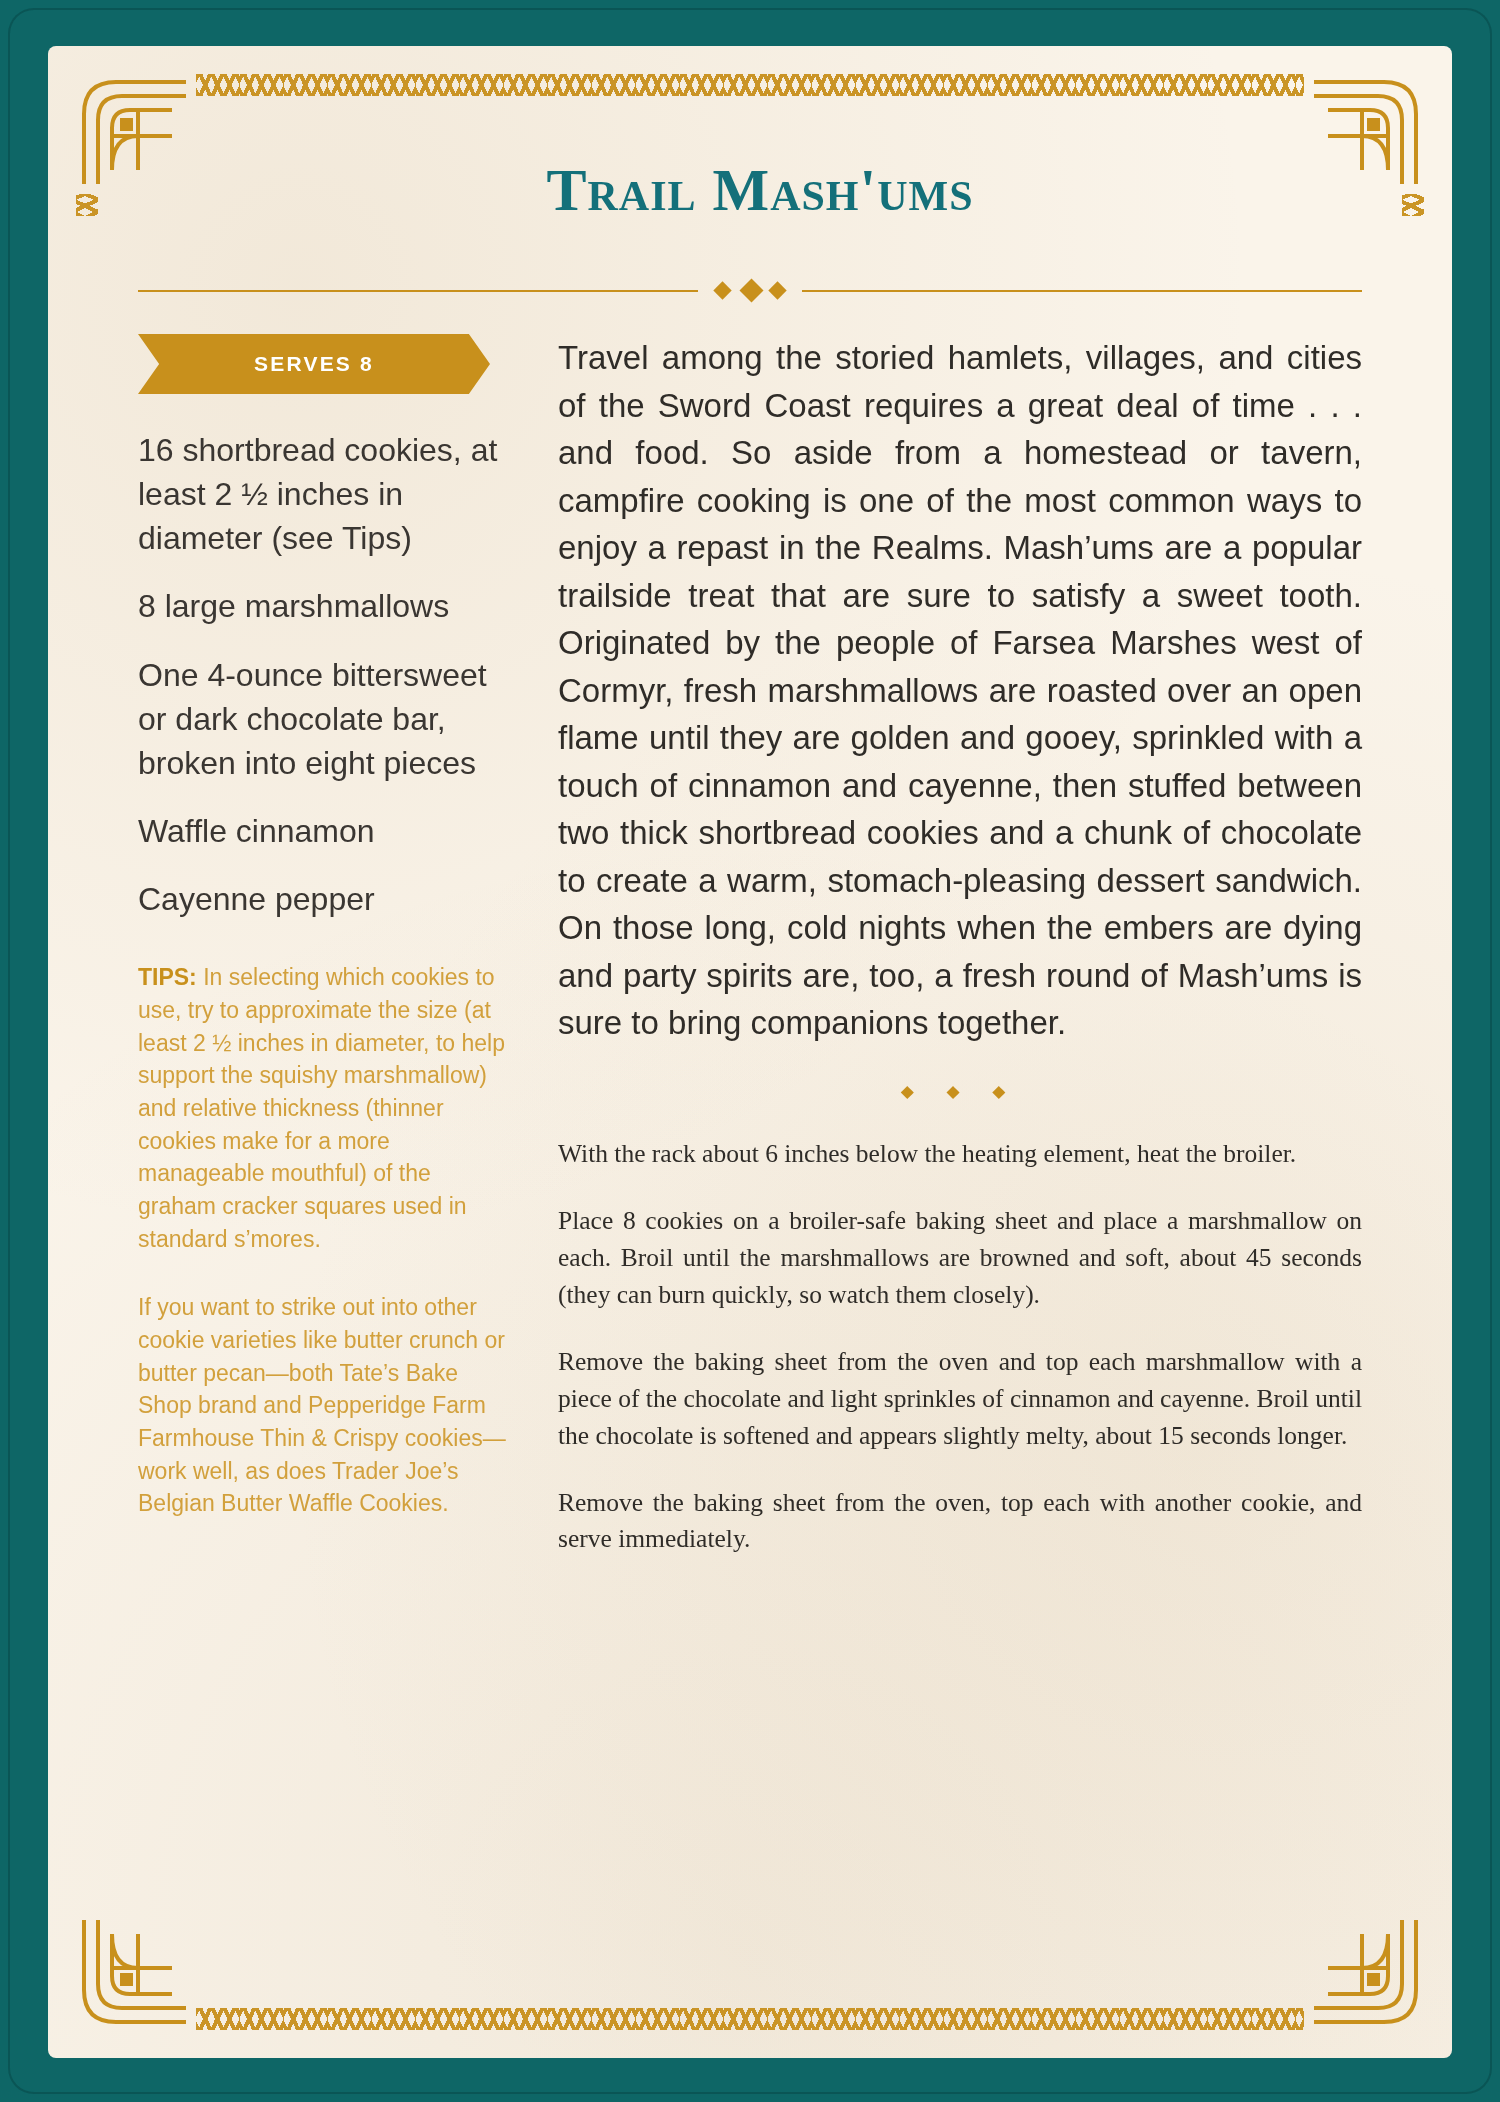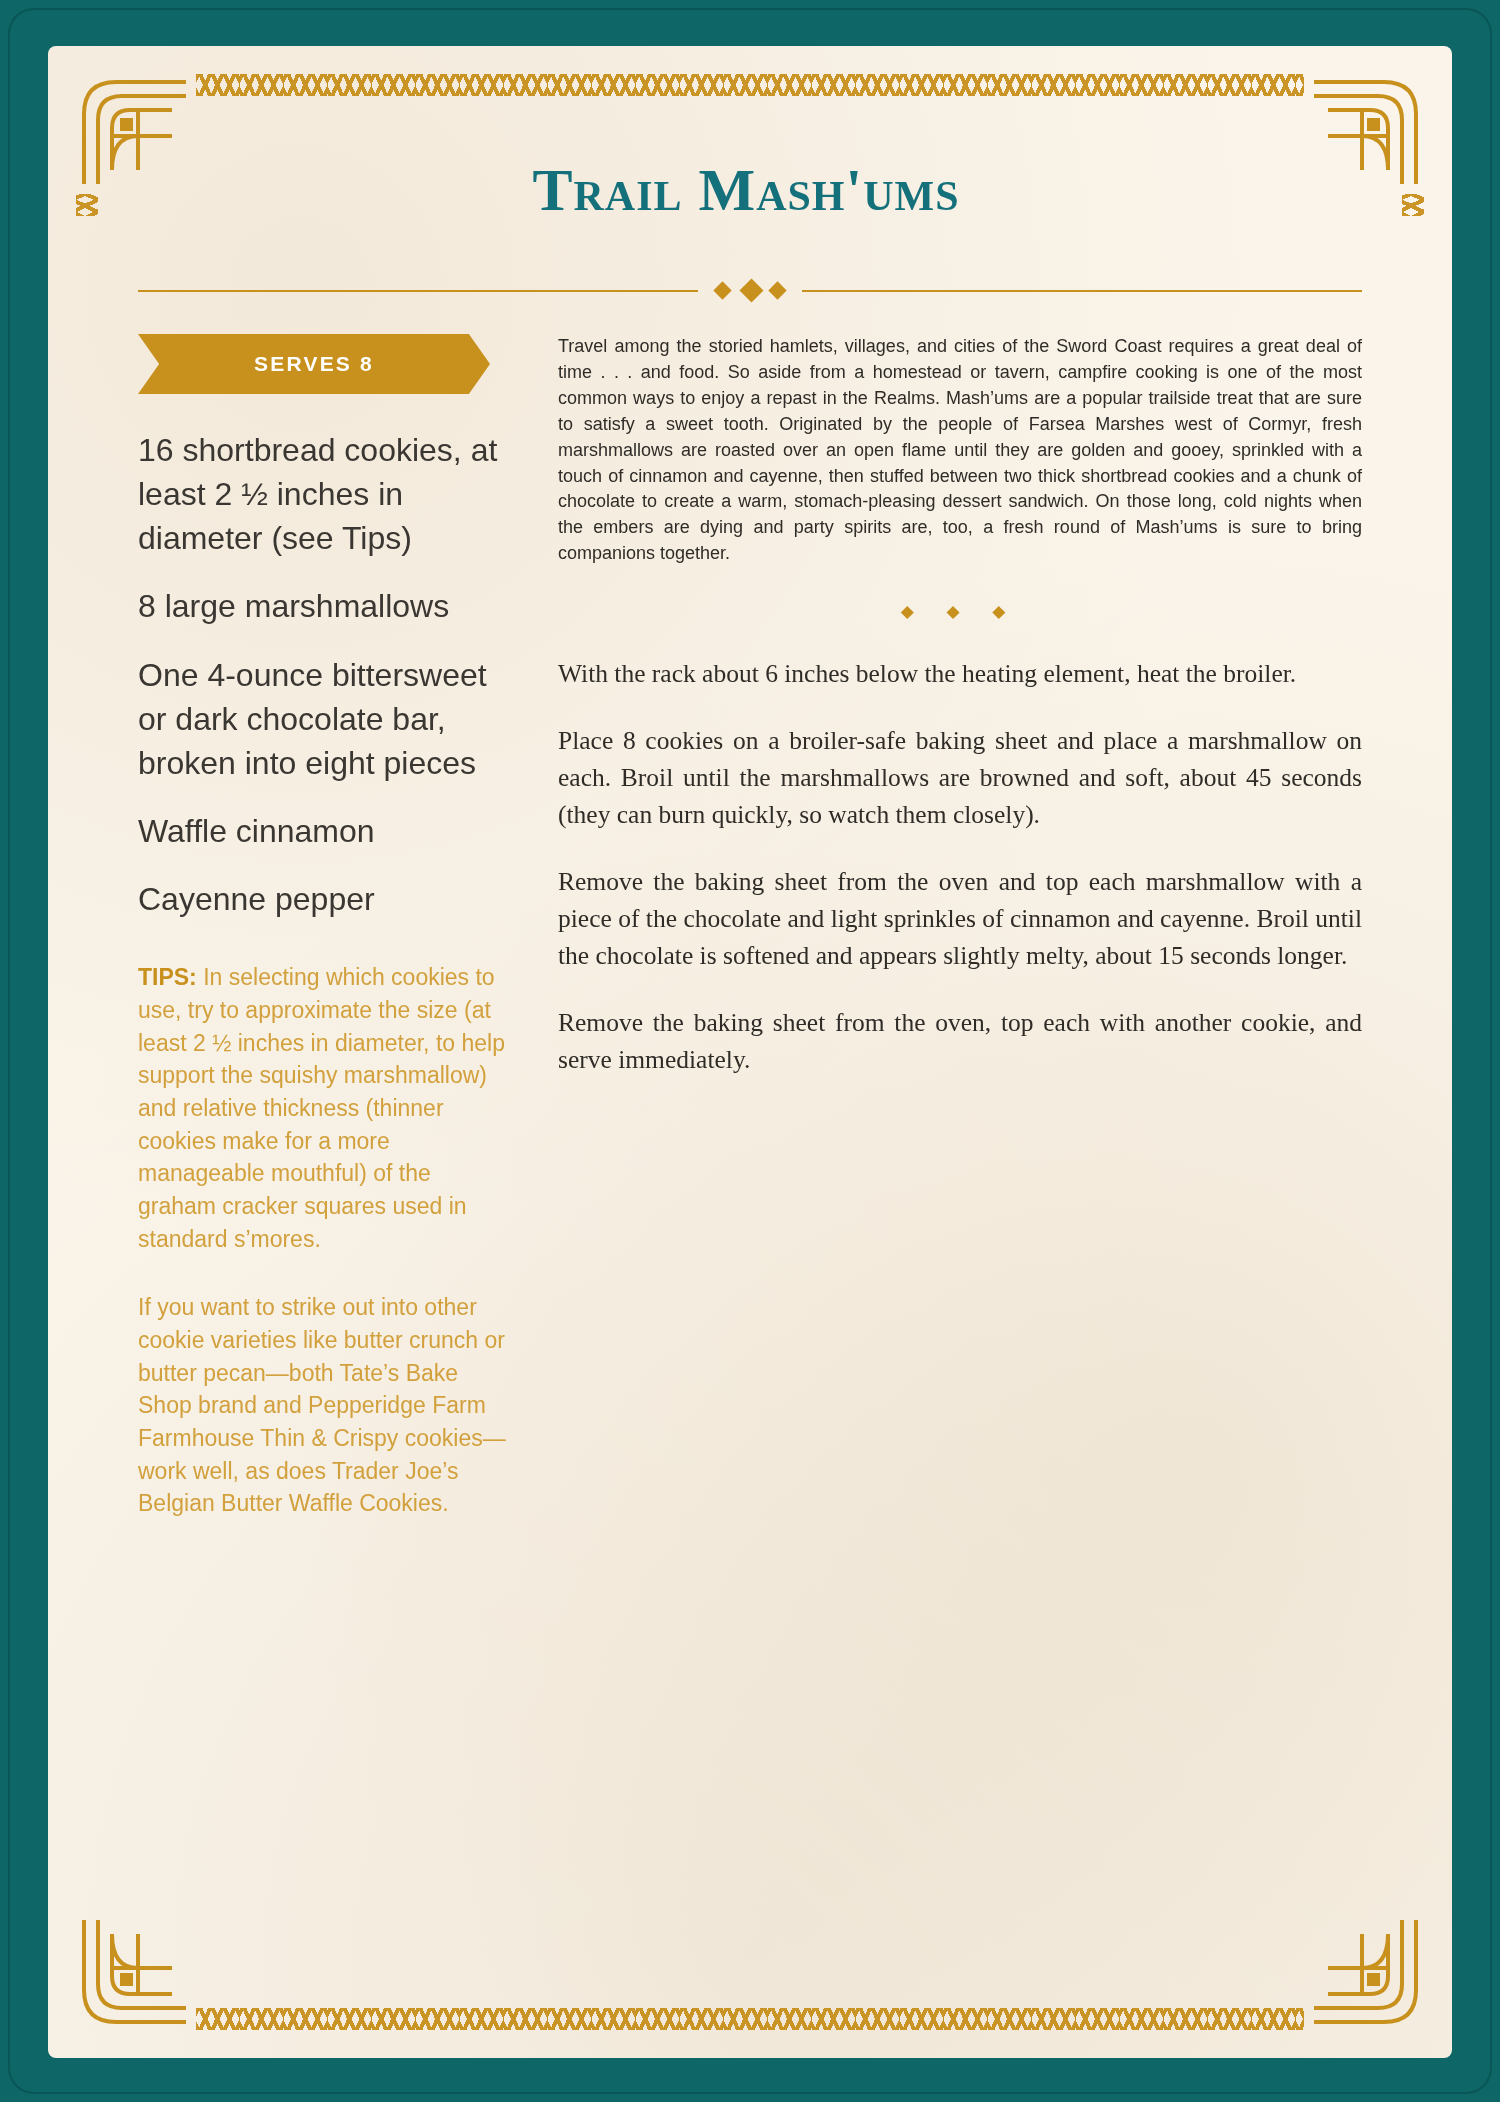--- a/index.html
+++ b/index.html
@@ -97,21 +97,21 @@
   }
   .corner svg { display:block; }
   .c-tl { left: 0; top: 0; }
   .c-tr { right: 0; top: 0; transform: scaleX(-1); }
   .c-bl { left: 0; bottom: 0; transform: scaleY(-1); }
   .c-br { right: 0; bottom: 0; transform: scale(-1,-1); }
 
   
   .title-wrap {
     position: absolute;
-    left: 86px;
+    left: 100px;
     top: 110px;
     width: 1224px;
     text-align: center;
   }
   .recipe-title {
     font-family: "Liberation Serif", serif;
     font-size: 60px;
     font-weight: bold;
     letter-spacing: 1px;
     color: #14707a;
@@ -198,21 +198,21 @@
   }
   .tips .tips-label {
     color: #c8901c;
     font-weight: bold;
   }
   .tips-2 { margin-top: 36px; }
 
   
   .intro {
     font-family: "Liberation Sans", sans-serif;
-    font-size: 18px;
+    font-size: 33px;
     line-height: 1.44;
     color: #2f2c28;
     text-align: justify;
     margin: 0;
   }
   .dots {
     text-align: center;
     margin: 34px 0 34px 0;
     letter-spacing: 14px;
     color: #c8901c;

